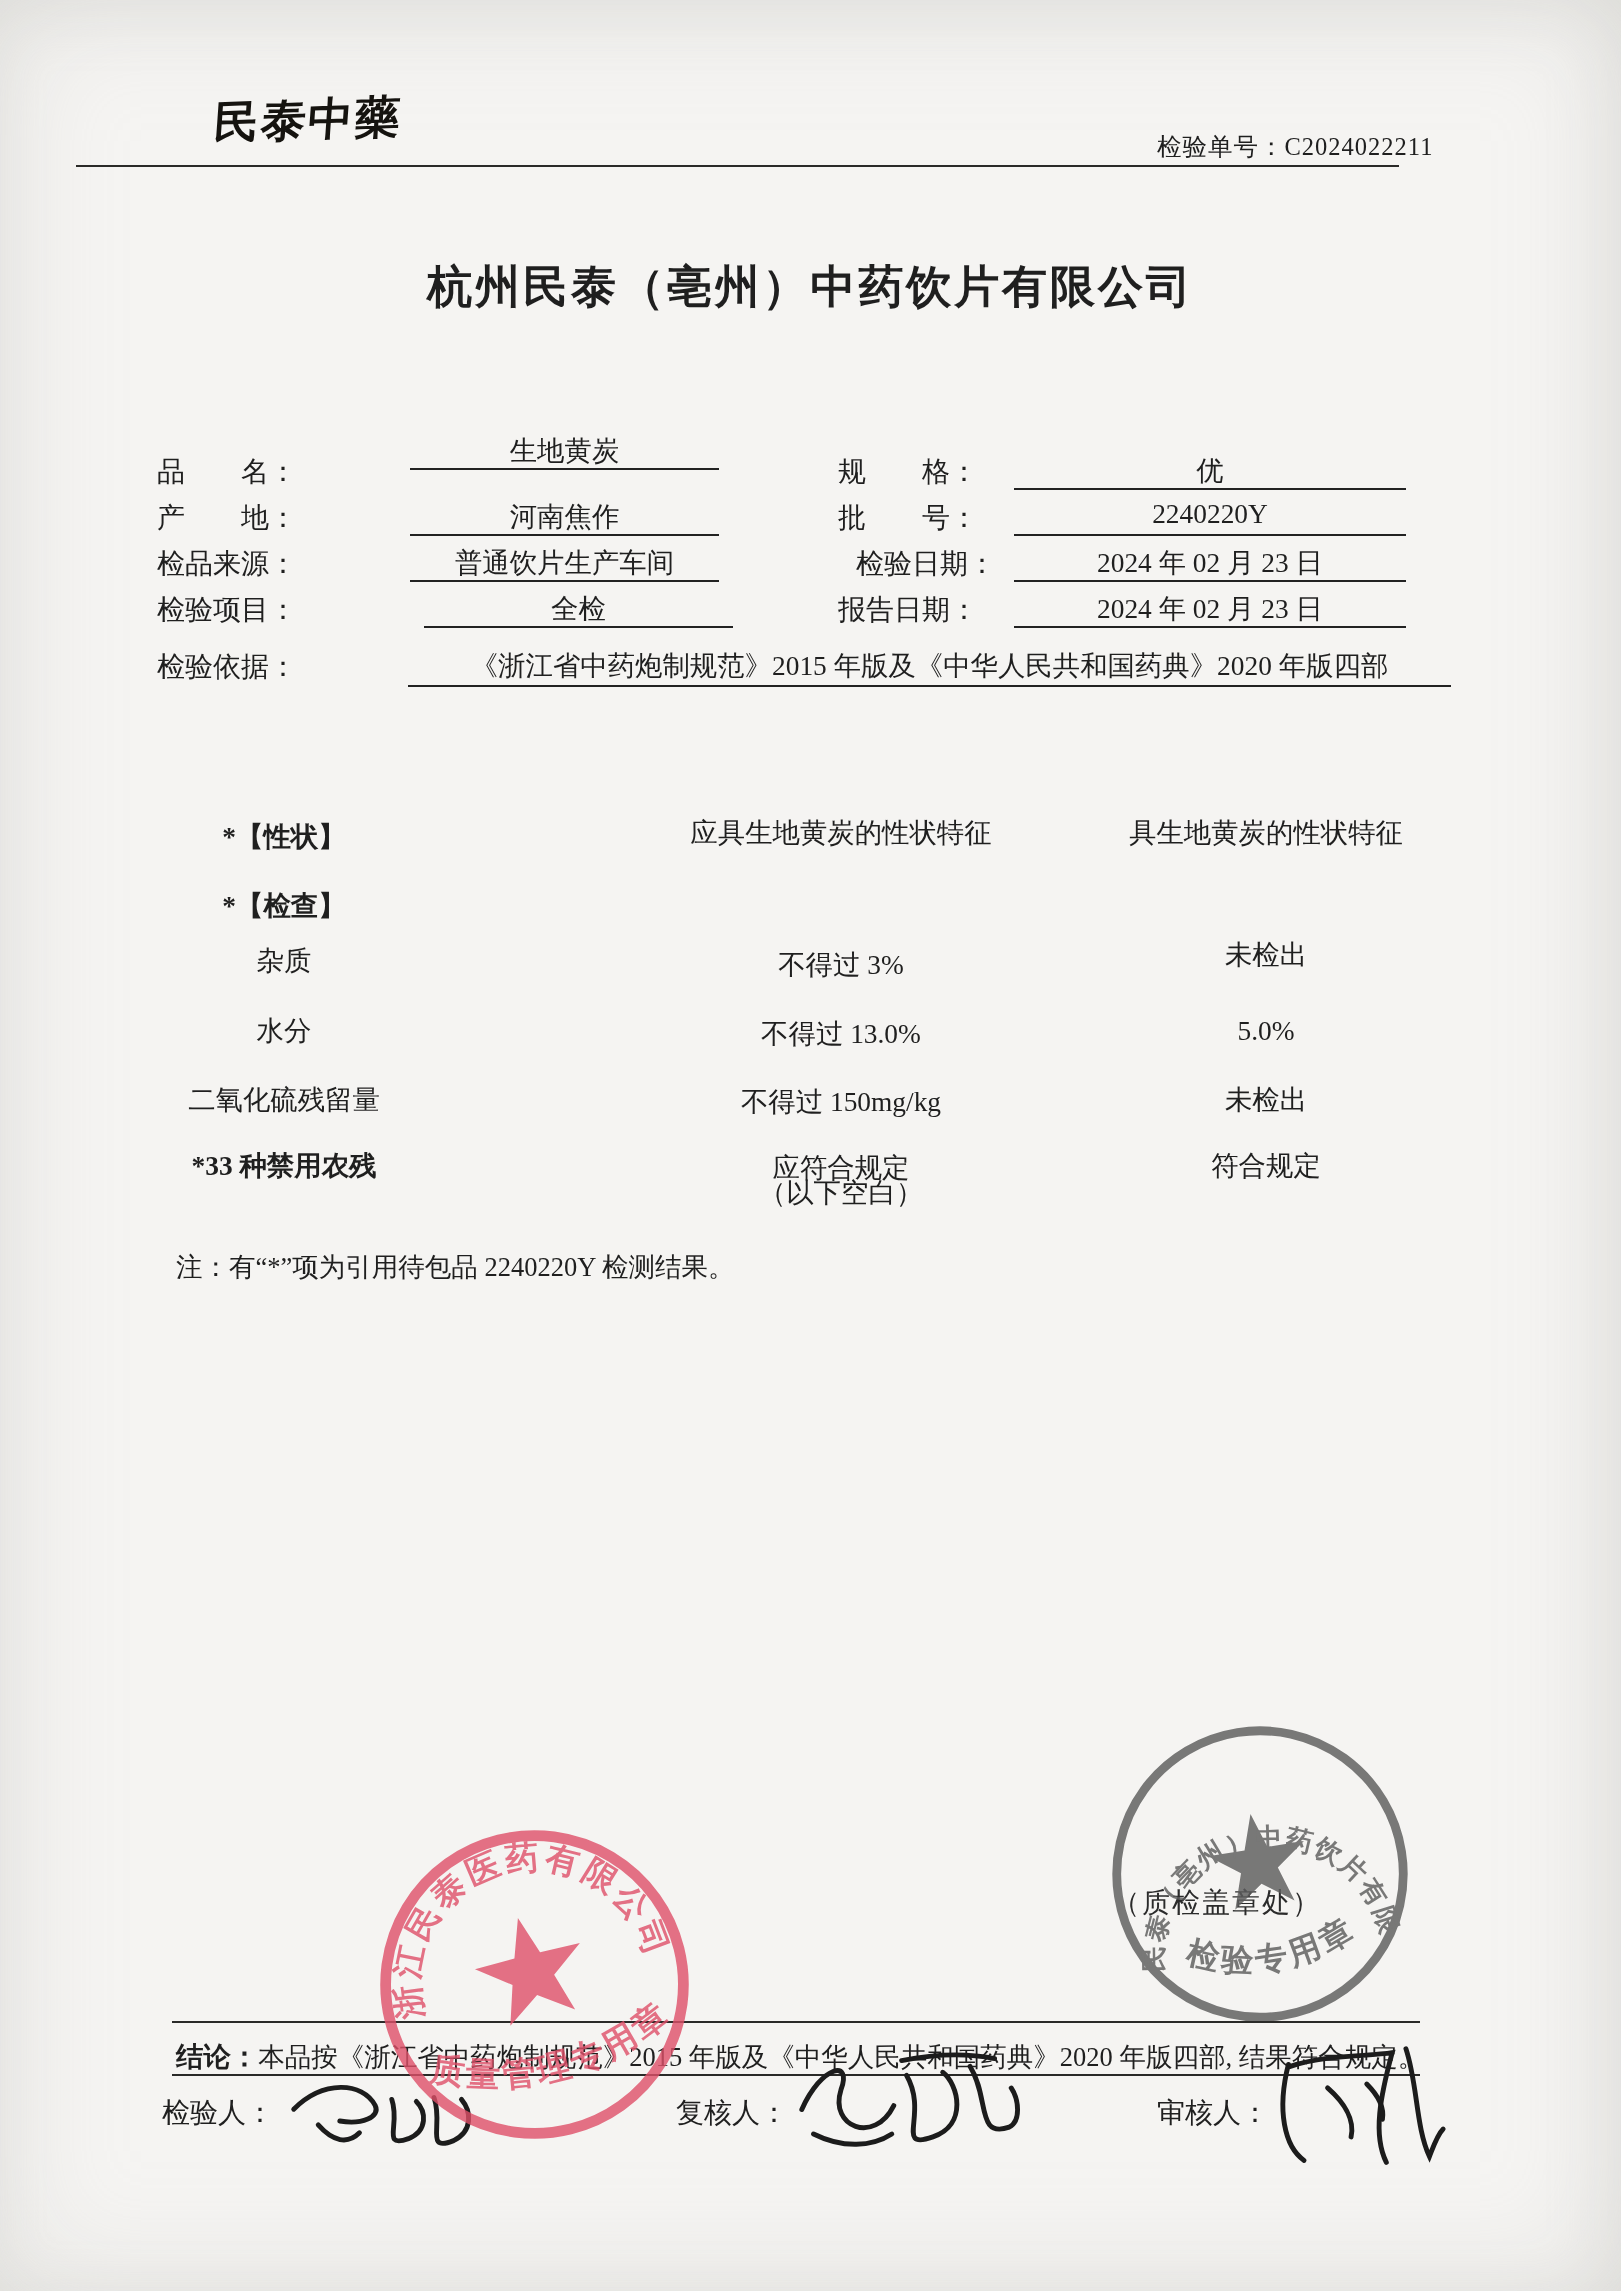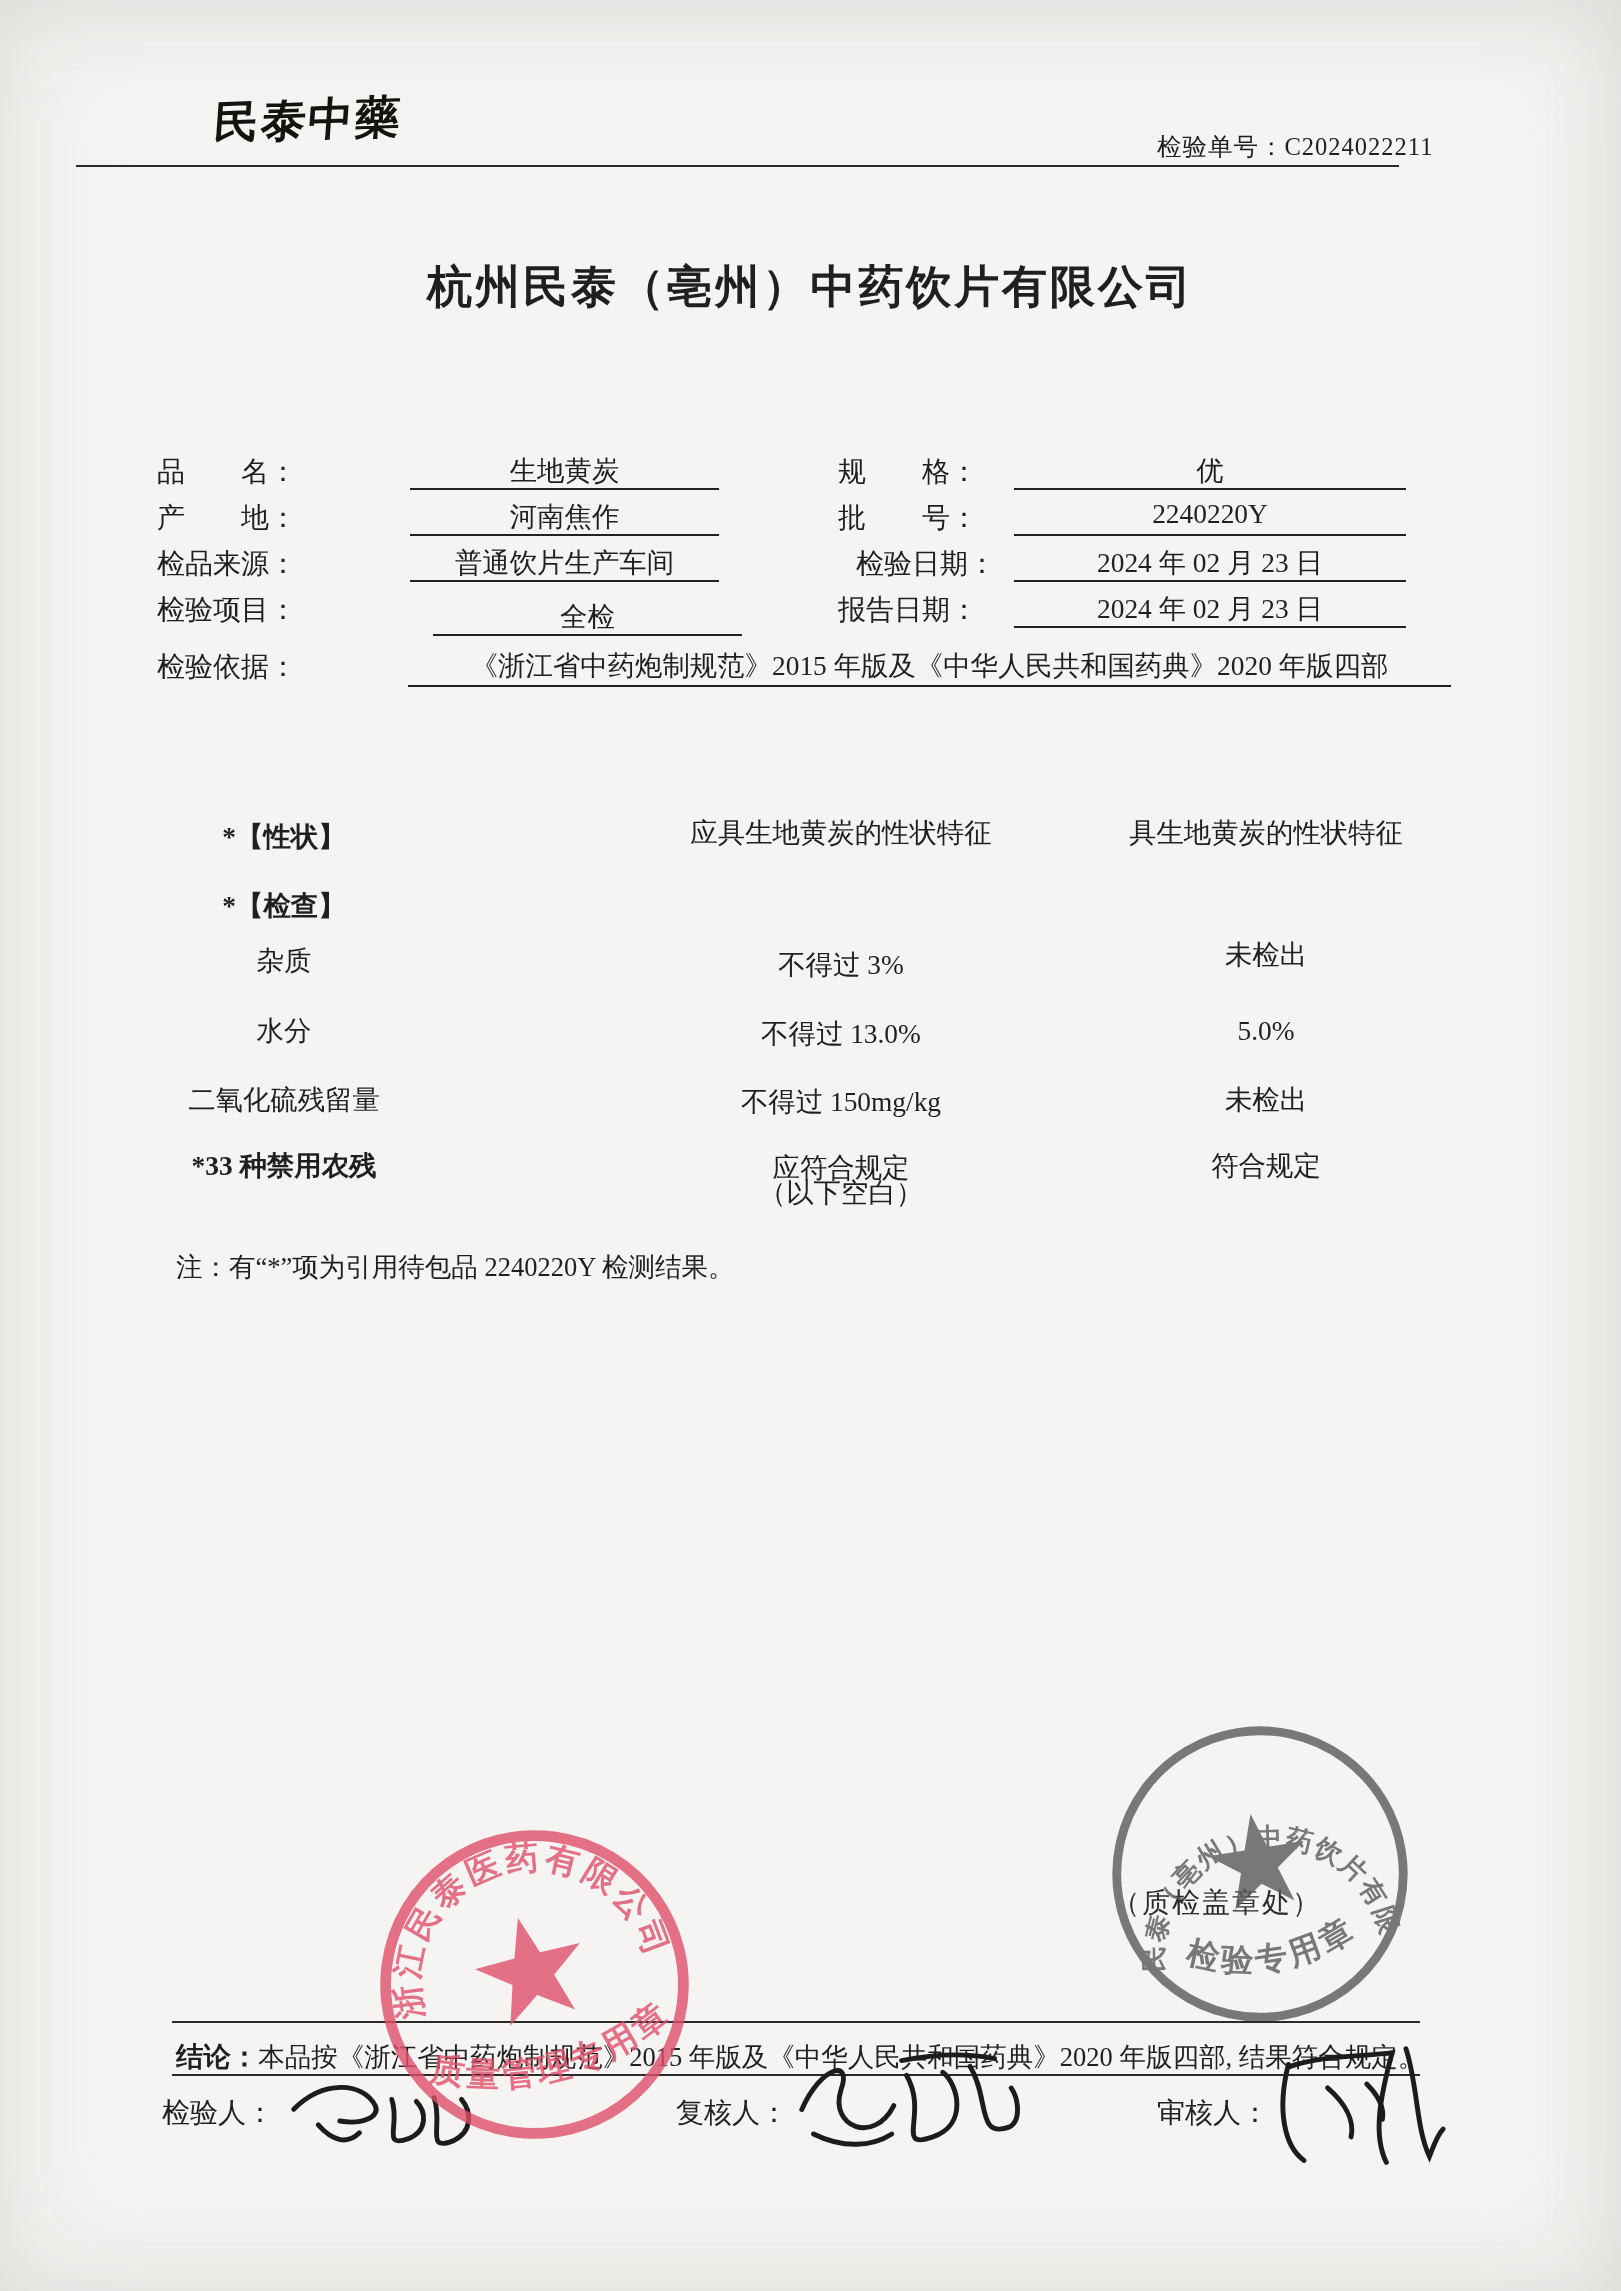--- a/index.html
+++ b/index.html
@@ -43,30 +43,30 @@
 
   <div class="abs logo" style="left:214px;top:90px;">民泰中藥</div>
   <div class="abs report-no" style="left:1157px;top:130px;">
     <span>检验单号：</span><span>C2024022211</span>
   </div>
   <div class="abs rule" style="left:76px;top:165px;width:1323px;"></div>
 
   <div class="abs ctr title1" style="left:0;top:257px;width:1621px;">杭州民泰（亳州）中药饮片有限公司</div>
 
   <div class="abs flabel" style="left:157px;top:453px;">品　　名：</div>
-  <div class="abs fvalue uline" style="left:410px;top:453px;width:309px;height:35px;">生地黄炭</div>
+  <div class="abs fvalue uline" style="left:410px;top:433px;width:309px;height:35px;">生地黄炭</div>
 
   <div class="abs flabel" style="left:157px;top:499px;">产　　地：</div>
   <div class="abs fvalue uline" style="left:410px;top:499px;width:309px;height:35px;">河南焦作</div>
 
   <div class="abs flabel" style="left:157px;top:545px;">检品来源：</div>
   <div class="abs fvalue uline" style="left:410px;top:545px;width:309px;height:35px;">普通饮片生产车间</div>
 
   <div class="abs flabel" style="left:157px;top:591px;">检验项目：</div>
-  <div class="abs fvalue uline" style="left:433px;top:591px;width:309px;height:35px;margin-top:8px;">全检</div>
+  <div class="abs fvalue uline" style="left:424px;top:591px;width:309px;height:35px;">全检</div>
 
   <div class="abs flabel" style="left:838px;top:453px;">规　　格：</div>
   <div class="abs fvalue uline" style="left:1014px;top:453px;width:392px;height:35px;">优</div>
 
   <div class="abs flabel" style="left:838px;top:499px;">批　　号：</div>
   <div class="abs fvalue uline" style="left:1014px;top:499px;width:392px;height:35px;">2240220Y</div>
 
   <div class="abs flabel" style="left:838px;top:545px;margin-left:18px;">检验日期：</div>
   <div class="abs fvalue uline" style="left:1014px;top:545px;width:392px;height:35px;">2024 年 02 月 23 日</div>
 

